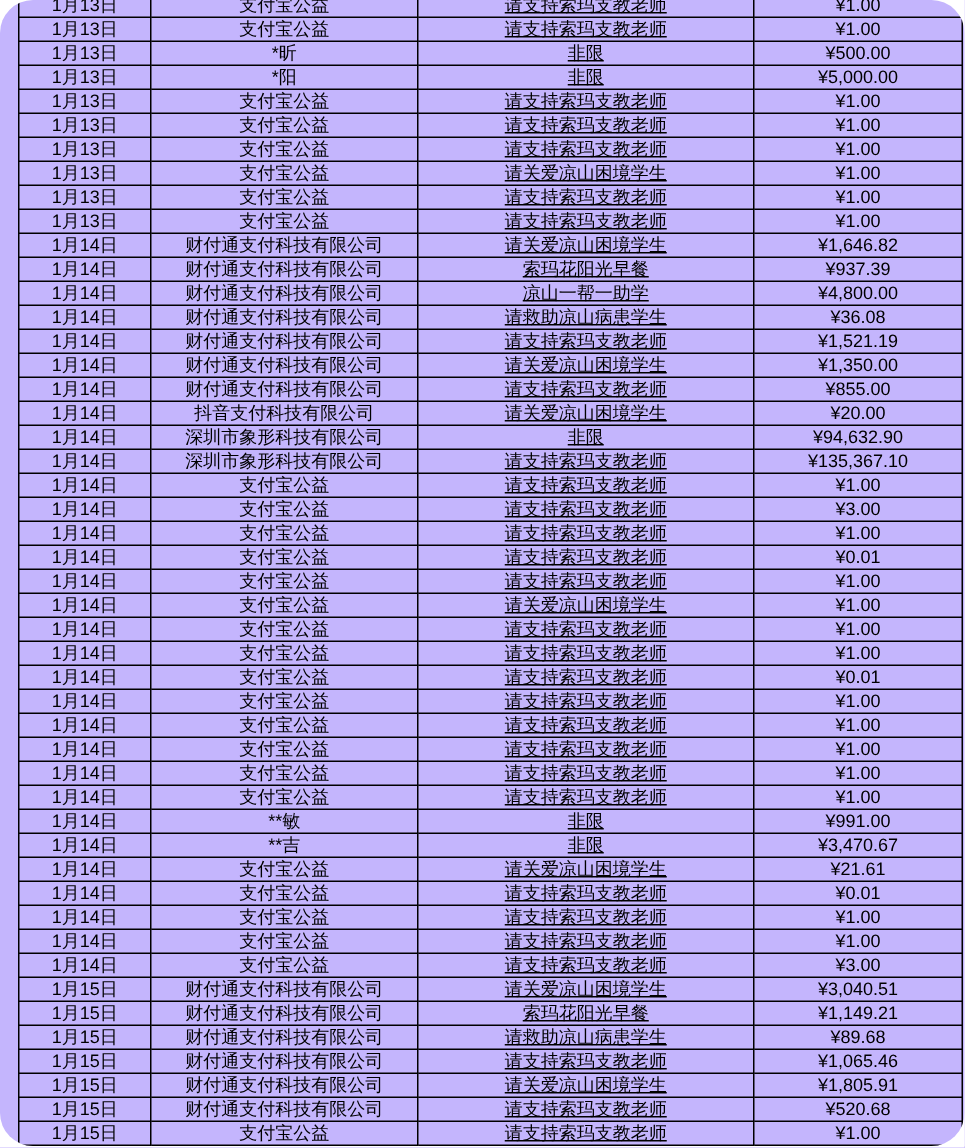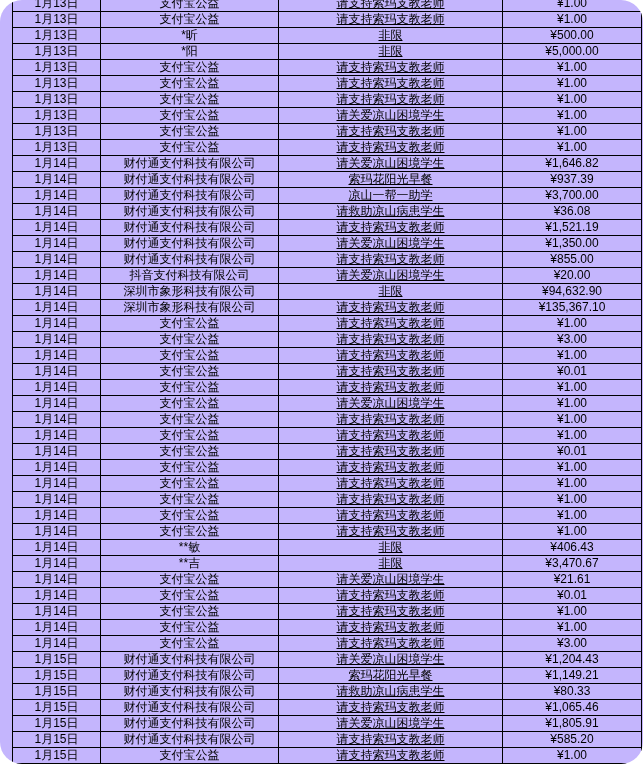--- a/index.html
+++ b/index.html
@@ -124,21 +124,21 @@
         <tr>
           <td>1月14日</td>
           <td>财付通支付科技有限公司</td>
           <td><span class="project-link">索玛花阳光早餐</span></td>
           <td>¥937.39</td>
         </tr>
         <tr>
           <td>1月14日</td>
           <td>财付通支付科技有限公司</td>
           <td><span class="project-link">凉山一帮一助学</span></td>
-          <td>¥3,700.00</td>
+          <td>¥4,800.00</td>
         </tr>
         <tr>
           <td>1月14日</td>
           <td>财付通支付科技有限公司</td>
           <td><span class="project-link">请救助凉山病患学生</span></td>
           <td>¥36.08</td>
         </tr>
         <tr>
           <td>1月14日</td>
           <td>财付通支付科技有限公司</td>
@@ -256,21 +256,21 @@
         <tr>
           <td>1月14日</td>
           <td>支付宝公益</td>
           <td><span class="project-link">请支持索玛支教老师</span></td>
           <td>¥1.00</td>
         </tr>
         <tr>
           <td>1月14日</td>
           <td>**敏</td>
           <td><span class="project-link">非限</span></td>
-          <td>¥406.43</td>
+          <td>¥991.00</td>
         </tr>
         <tr>
           <td>1月14日</td>
           <td>**吉</td>
           <td><span class="project-link">非限</span></td>
           <td>¥3,470.67</td>
         </tr>
         <tr>
           <td>1月14日</td>
           <td>支付宝公益</td>
@@ -298,51 +298,51 @@
         <tr>
           <td>1月14日</td>
           <td>支付宝公益</td>
           <td><span class="project-link">请支持索玛支教老师</span></td>
           <td>¥3.00</td>
         </tr>
         <tr>
           <td>1月15日</td>
           <td>财付通支付科技有限公司</td>
           <td><span class="project-link">请关爱凉山困境学生</span></td>
-          <td>¥1,204.43</td>
+          <td>¥3,040.51</td>
         </tr>
         <tr>
           <td>1月15日</td>
           <td>财付通支付科技有限公司</td>
           <td><span class="project-link">索玛花阳光早餐</span></td>
           <td>¥1,149.21</td>
         </tr>
         <tr>
           <td>1月15日</td>
           <td>财付通支付科技有限公司</td>
           <td><span class="project-link">请救助凉山病患学生</span></td>
-          <td>¥80.33</td>
+          <td>¥89.68</td>
         </tr>
         <tr>
           <td>1月15日</td>
           <td>财付通支付科技有限公司</td>
           <td><span class="project-link">请支持索玛支教老师</span></td>
           <td>¥1,065.46</td>
         </tr>
         <tr>
           <td>1月15日</td>
           <td>财付通支付科技有限公司</td>
           <td><span class="project-link">请关爱凉山困境学生</span></td>
           <td>¥1,805.91</td>
         </tr>
         <tr>
           <td>1月15日</td>
           <td>财付通支付科技有限公司</td>
           <td><span class="project-link">请支持索玛支教老师</span></td>
-          <td>¥585.20</td>
+          <td>¥520.68</td>
         </tr>
         <tr>
           <td>1月15日</td>
           <td>支付宝公益</td>
           <td><span class="project-link">请支持索玛支教老师</span></td>
           <td>¥1.00</td>
         </tr>
       </tbody>
   </table>
 </div>

